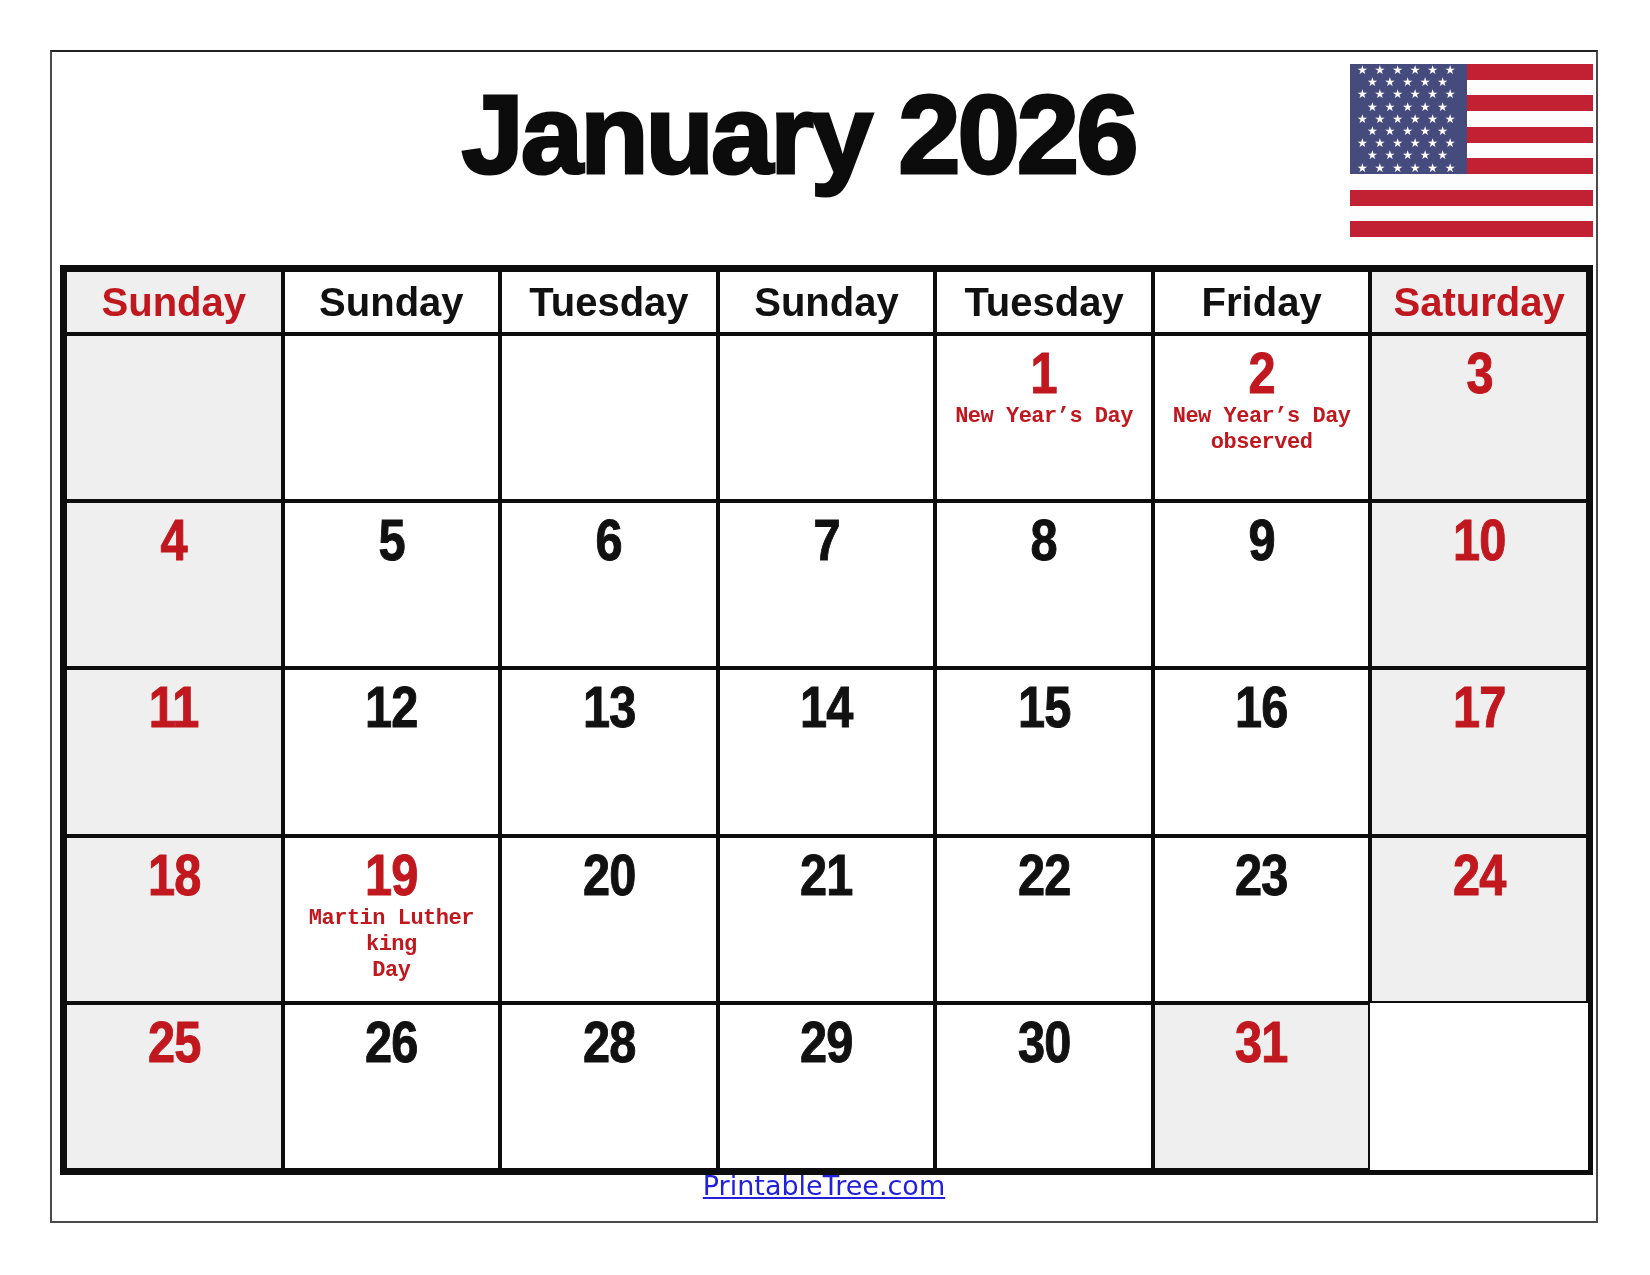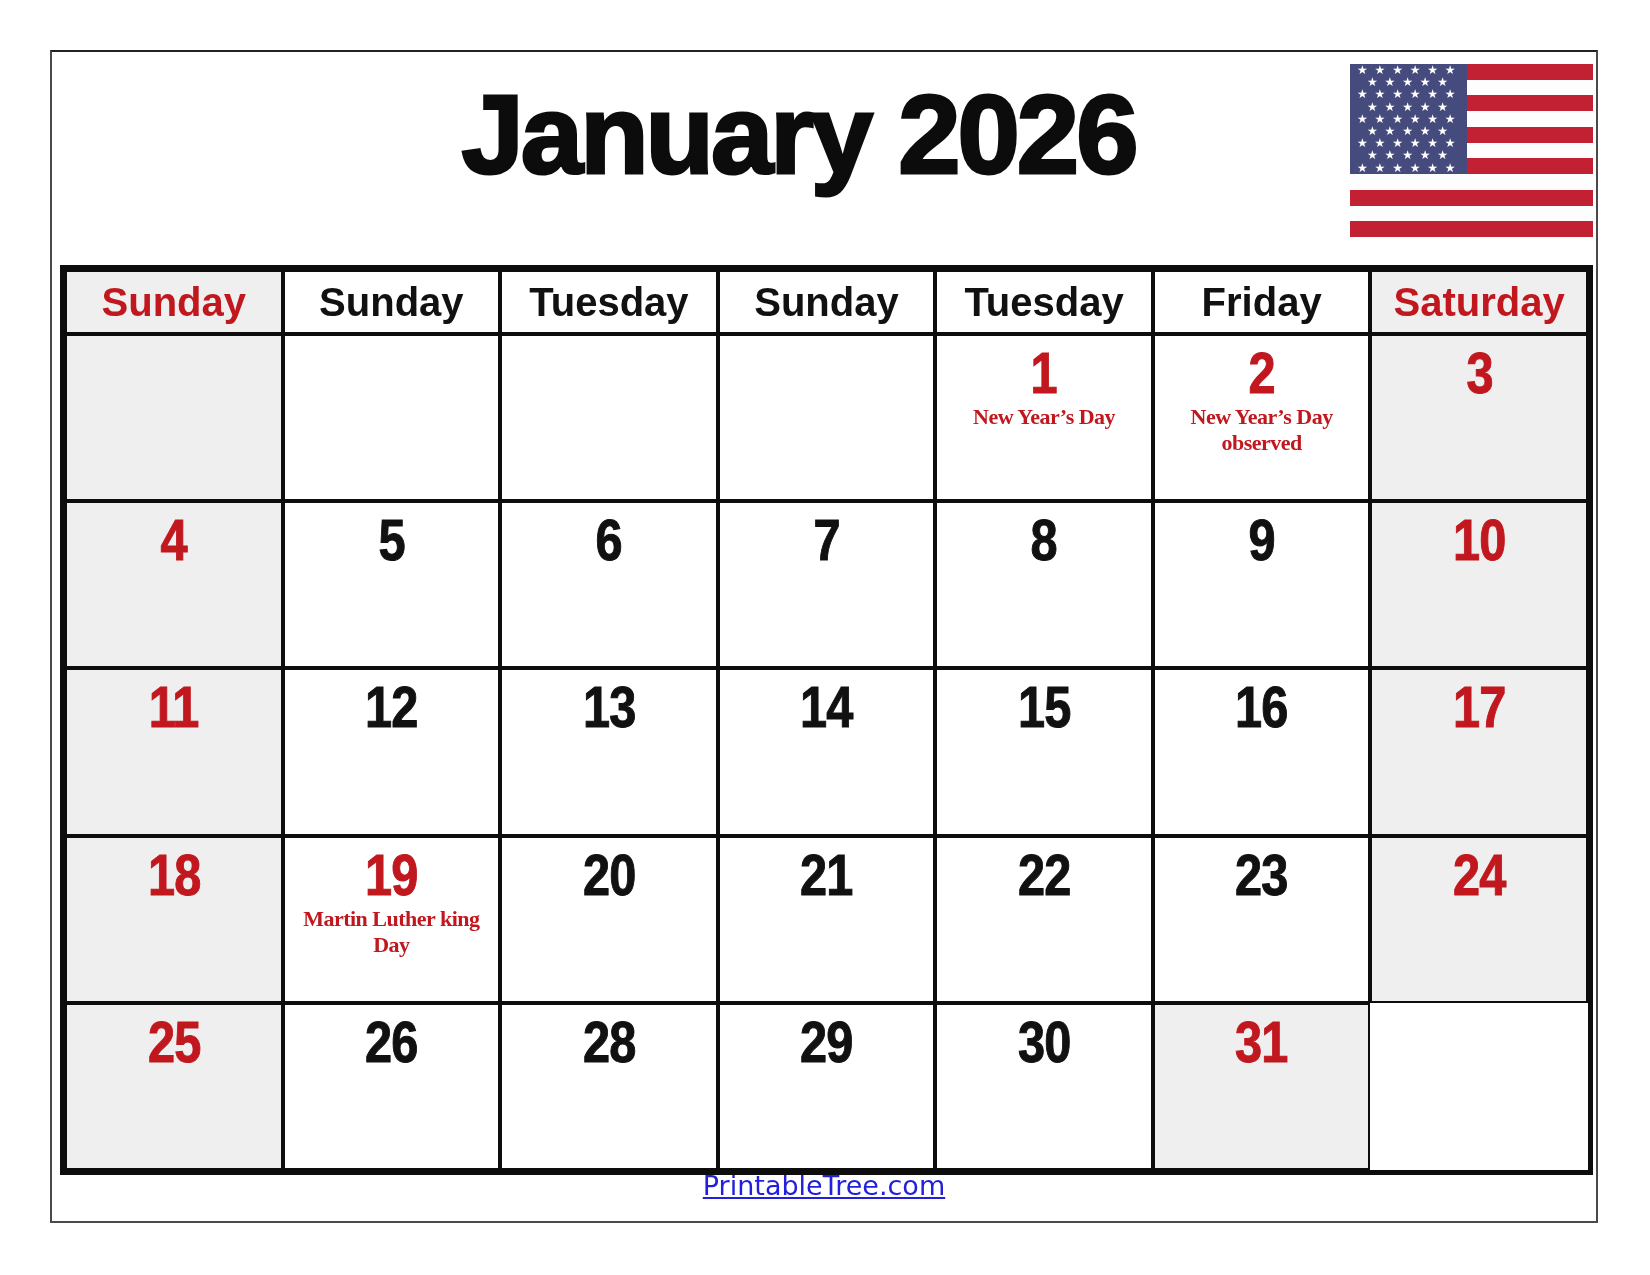--- a/index.html
+++ b/index.html
@@ -49,21 +49,21 @@
   }
   .dayhead.wknd{color:var(--accent-red);}
   .num{
     display:inline-block;margin-top:8px;
     font-size:58px;line-height:1.0;font-weight:bold;color:#111;
     letter-spacing:-1px;transform:scaleX(0.84);
     -webkit-text-stroke:1px currentColor;
   }
   .num.red{color:var(--accent-red);}
   .holiday{
-    font-family:Liberation Serif, serif;font-weight:bold;
+    font-family:Liberation Mono, monospace;font-weight:bold;
     font-size:22px;line-height:1.2;letter-spacing:-0.5px;
     color:var(--accent-red);white-space:pre-line;margin-top:2px;
   }
   
   .footer{
     position:absolute;bottom:20px;left:0;width:100%;text-align:center;
   }
   .footer a{
     font-size:27px;color:var(--link-blue);text-decoration:underline;
     font-family:"DejaVu Sans",sans-serif;

